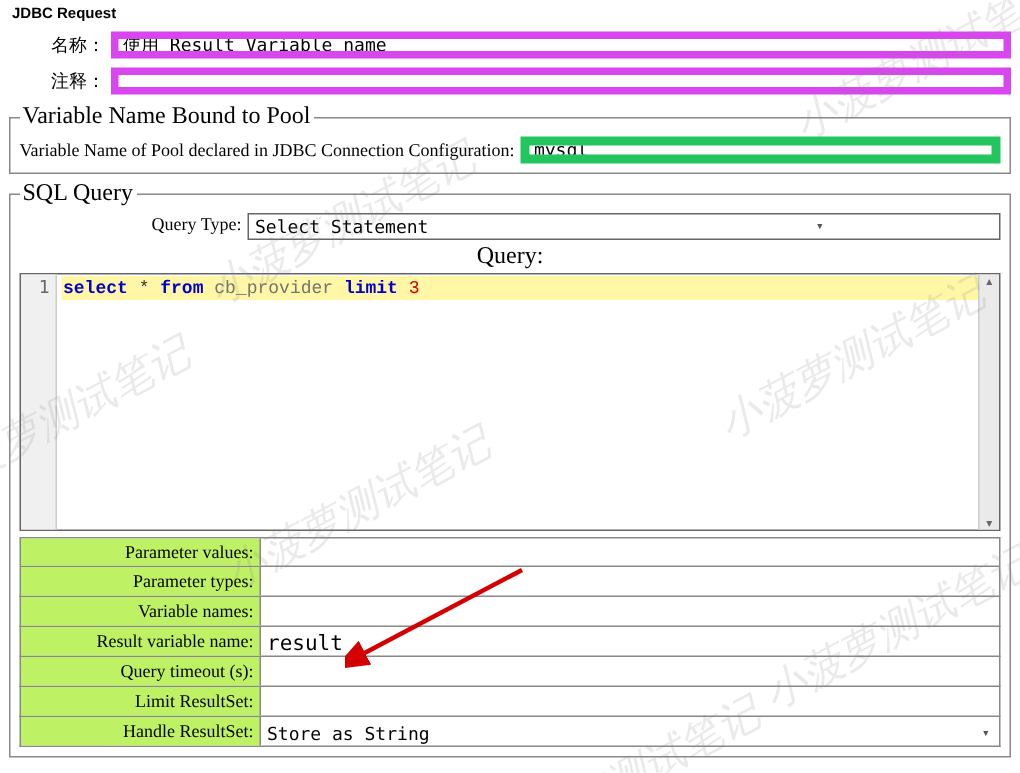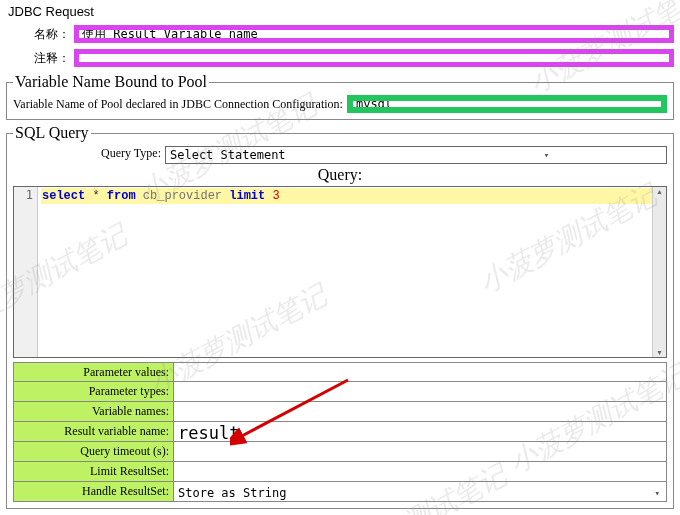--- a/index.html
+++ b/index.html
@@ -9,22 +9,22 @@
     background: #fff;
     color: #000;
     width: 680px;
     height: 515px;
     position: relative;
     overflow: hidden;
   }
   .container { padding: 4px 6px; }
   .title {
     font-family: "Microsoft YaHei", "SimSun", sans-serif;
-    font-size: 13px;
-    font-weight: normal;
+    font-size: 10px;
+    font-weight: bold;
     margin-bottom: 6px;
     padding-left: 2px;
   }
   .form-row {
     display: flex;
     align-items: center;
     margin-bottom: 6px;
   }
   .form-row label {
     width: 68px;
@@ -176,21 +176,21 @@
     padding: 2px 4px 0 4px;
     font-family: "SimSun", monospace;
     font-size: 12px;
     display: flex;
     align-items: center;
   }
   .pval input {
     border: none;
     width: 100%;
     font-family: "SimSun", monospace;
-    font-size: 17px;
+    font-size: 14px;
     outline: none;
     background: transparent;
   }
   .pval.combo-row {
     justify-content: space-between;
     gap: 13px;
   }
   .pval .chev2 {
     font-size: 9px;
     color: #555;

